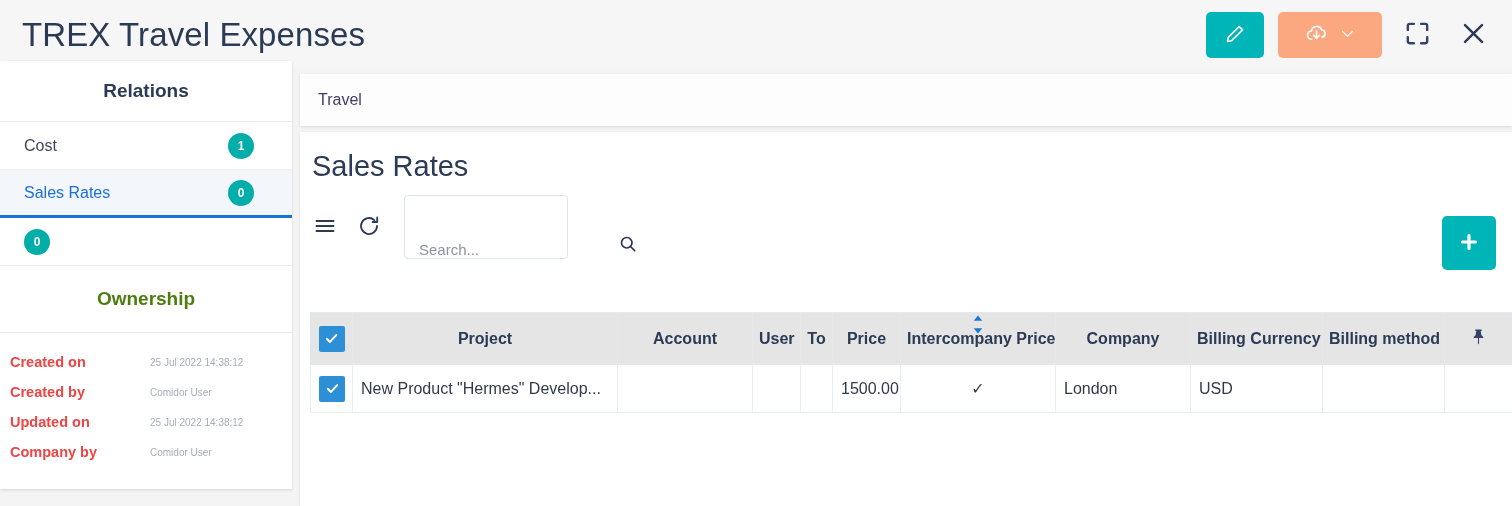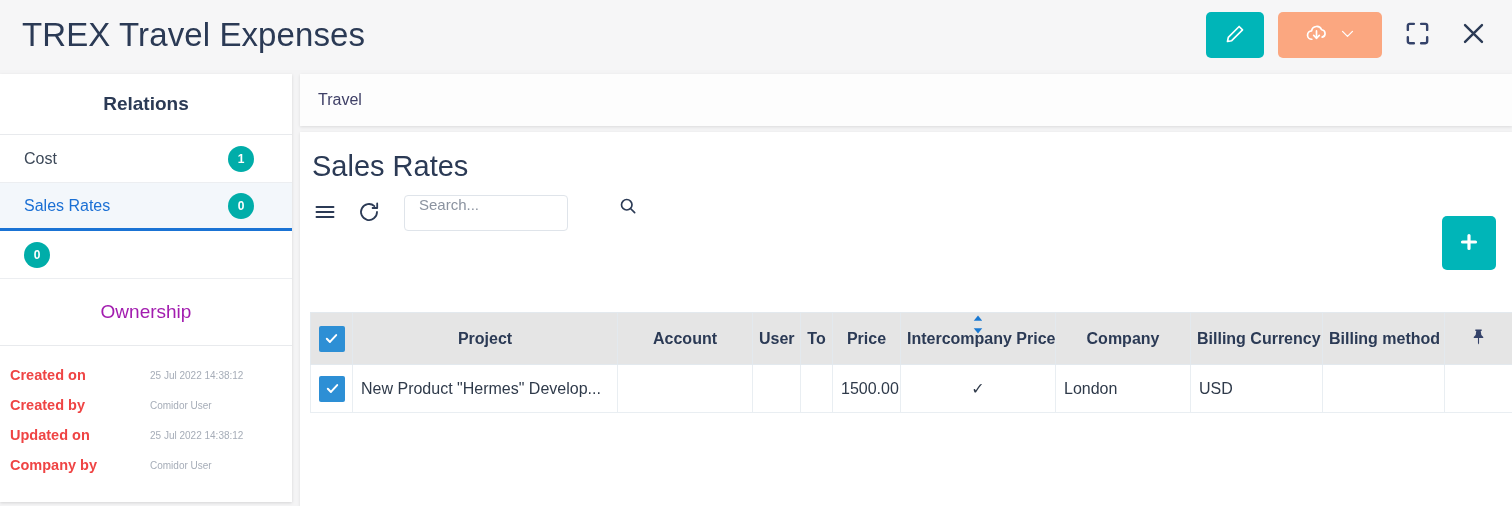--- a/index.html
+++ b/index.html
@@ -68,21 +68,21 @@
     cursor: pointer;
     display: flex;
     align-items: center;
     justify-content: center;
     width: 42px; height: 42px;
   }
 
   
   .sidebar {
     position: absolute;
-    left: 0; top: 74px;
+    left: 0; top: 61px;
     width: 292px;
     height: 428px;
     background: #ffffff;
     box-shadow: 0 1px 3px rgba(0,0,0,.13);
     overflow: hidden;
   }
 
   .panel-heading {
     height: 60px;
     display: flex;
@@ -123,22 +123,22 @@
     align-items: center;
     justify-content: center;
   }
 
   .ownership-heading {
     height: 66px;
     display: flex;
     align-items: center;
     justify-content: center;
     font-size: 19px;
-    font-weight: 400;
-    color: #a21caf;
+    font-weight: 700;
+    color: #4d7c0f;
   }
 
   .own-table {
     border-top: 1px solid #e8eaed;
     padding: 14px 0 0 0;
   }
   .own-row {
     display: flex;
     height: 30px;
     align-items: center;
@@ -208,25 +208,25 @@
     cursor: pointer;
     width: 30px; height: 30px;
     display: flex;
     align-items: center;
     justify-content: center;
   }
 
   .search-wrap {
     margin-left: 6px;
     width: 164px;
-    height: 36px;
+    height: 64px;
     border: 1px solid #dfe4ea;
     border-radius: 4px;
     display: flex;
-    align-items: flex-start;
+    align-items: flex-end;
     padding: 0 12px 0 14px;
     background: #fff;
   }
   .search-wrap input {
     flex: 1;
     border: none;
     outline: none;
     font-size: 15px;
     color: #4a5568;
     font-family: "Liberation Sans", sans-serif;

